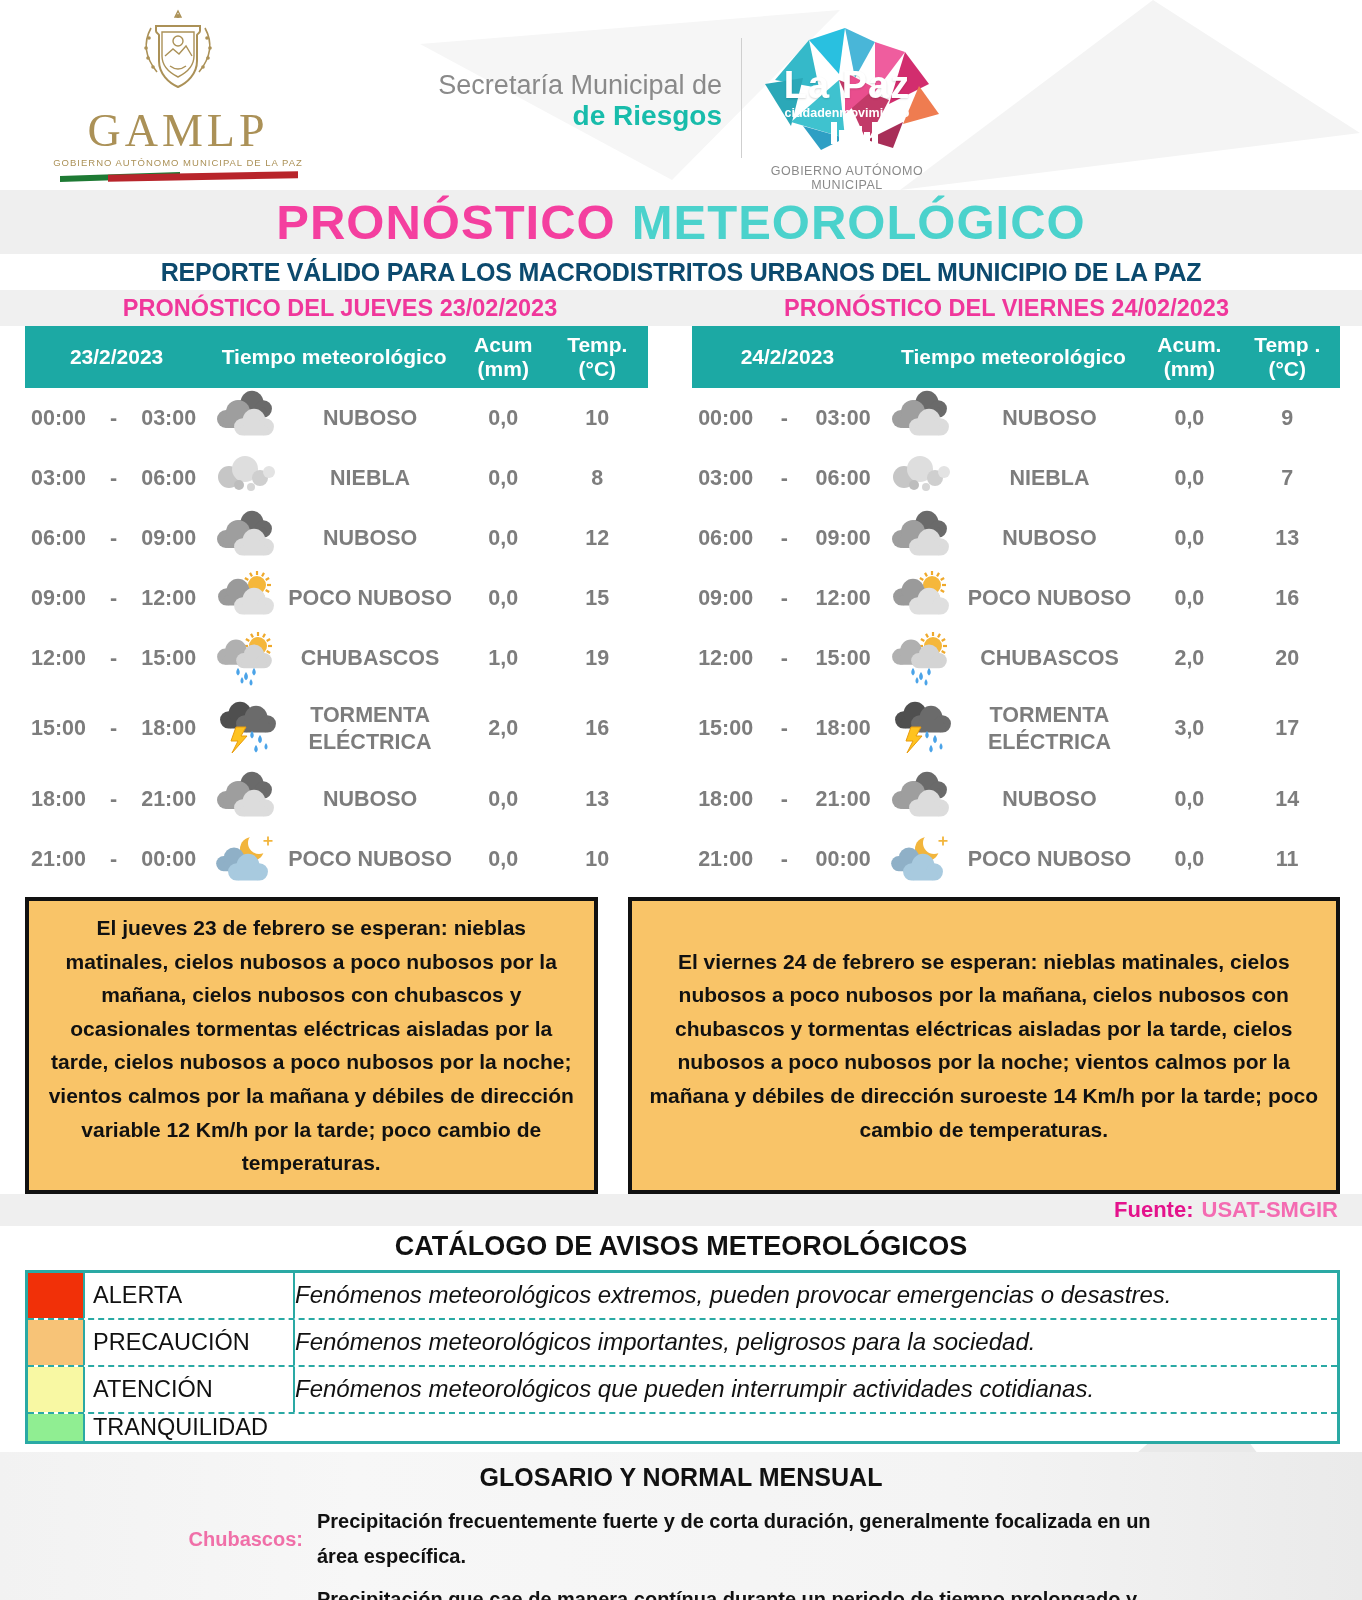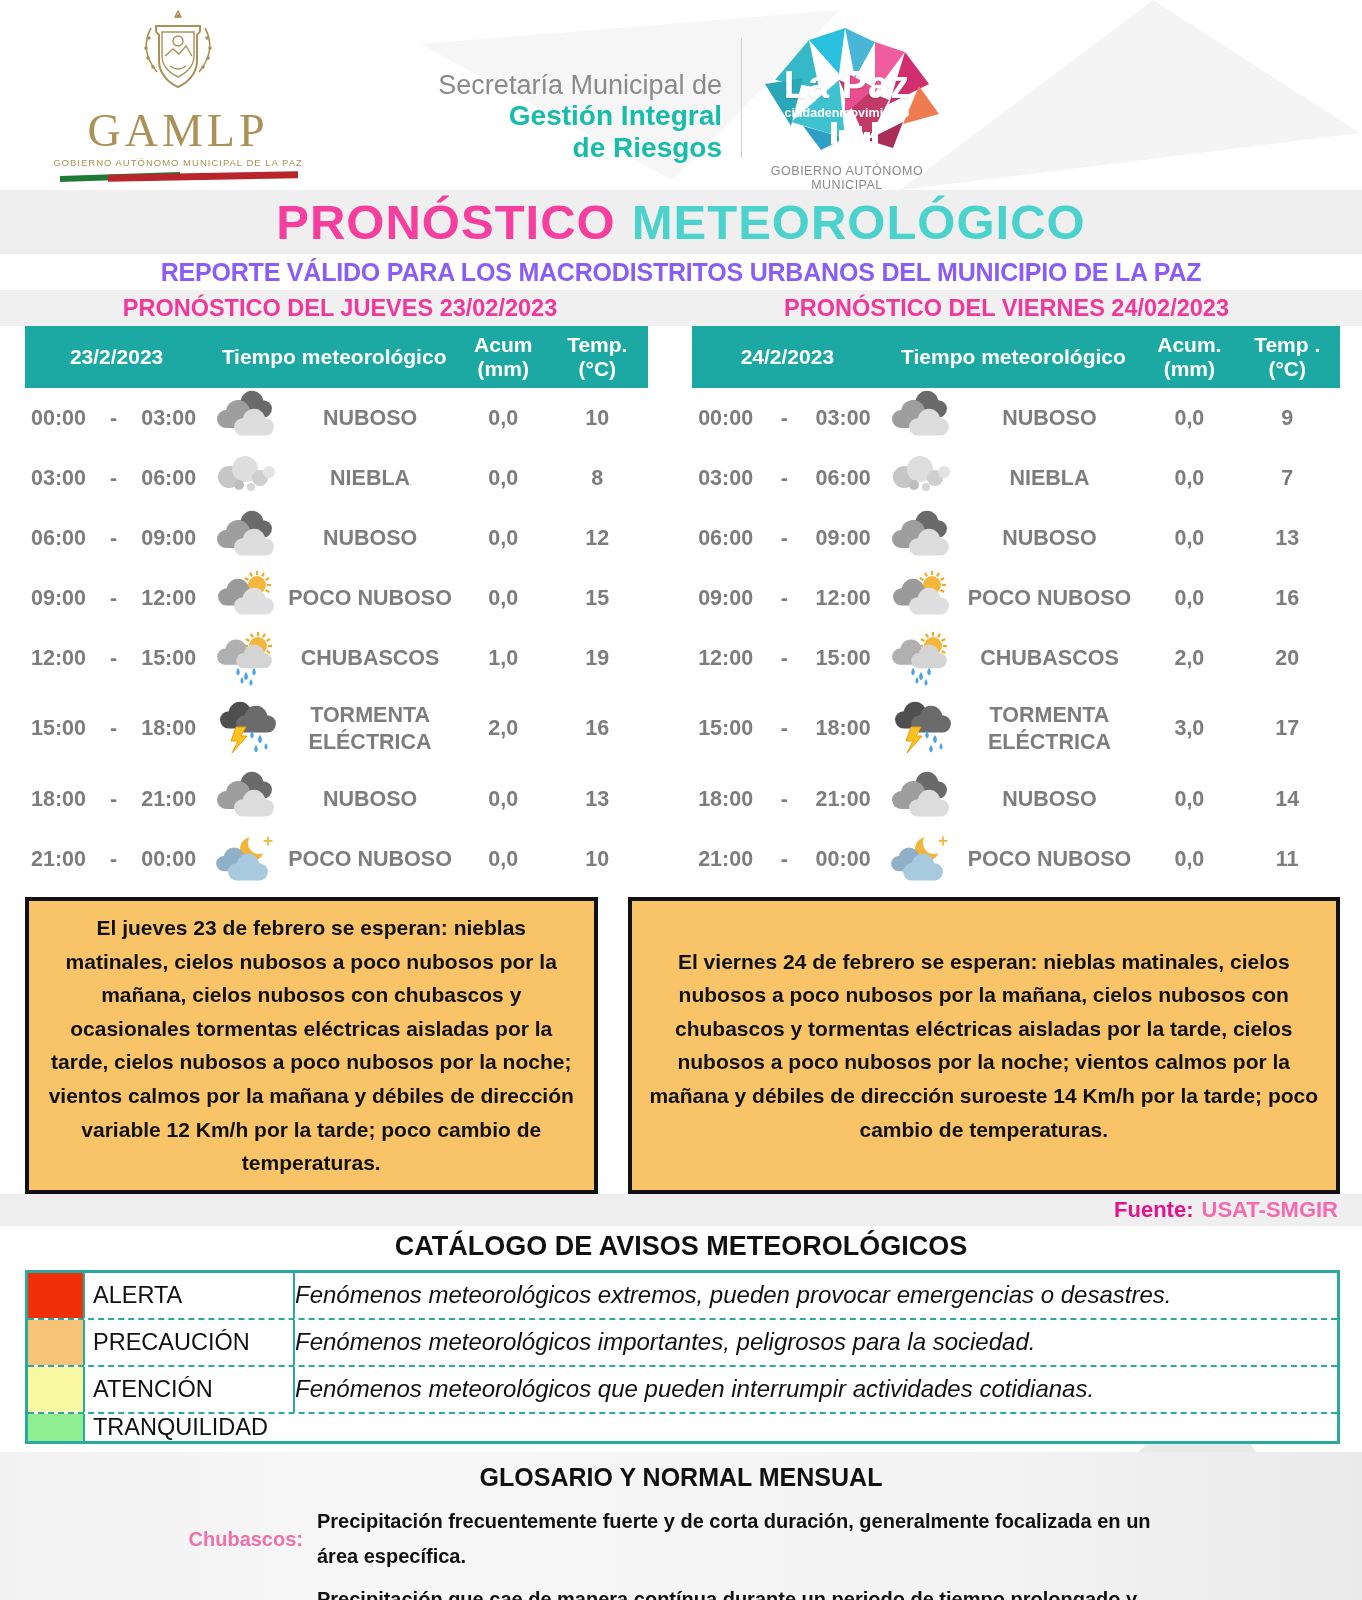--- a/index.html
+++ b/index.html
@@ -34,21 +34,21 @@
   .lapaz-art svg{position:absolute;left:0;top:0;}
   .lapaz-name{position:absolute;left:0;top:42px;width:200px;text-align:center;color:#ffffff;font-size:38px;font-weight:bold;letter-spacing:1px;text-shadow:0 1px 2px rgba(0,0,0,.15);}
   .lapaz-tag{position:absolute;left:0;top:84px;width:200px;text-align:center;color:#ffffff;font-size:12.5px;font-weight:bold;}
   .lapaz-sub{color:#8a8a8a;font-size:12.5px;letter-spacing:.5px;margin-top:12px;text-align:center;}
 
   
   .titleband{height:64px;background:#efefef;display:flex;align-items:center;justify-content:center;}
   .titleband .t1{color:#f43f9f;font-size:49px;font-weight:800;letter-spacing:1px;}
   .titleband .t2{color:#4bd2cc;font-size:49px;font-weight:800;letter-spacing:1px;margin-left:16px;}
   .reportline{height:36px;display:flex;align-items:center;justify-content:center;
-    font-size:25px;font-weight:bold;color:#8b5cf6;letter-spacing:-0.2px;}
+    font-size:25px;font-weight:bold;color:#0c4a6e;letter-spacing:-0.2px;}
 
   
   .colheads{height:36px;background:#f0f0f0;display:flex;padding:0 25px 0 25px;box-sizing:border-box;gap:24px;}
   .colheads .ch{display:flex;align-items:center;justify-content:center;color:#f0379b;font-size:23.5px;font-weight:bold;}
   .colheads .ch.a{width:630px;}
   .colheads .ch.b{width:655px;}
 
   
   .tablesrow{display:flex;padding:0 22px 0 25px;gap:44px;}
   .ftable{background:#fff;}
@@ -141,21 +141,20 @@
       <div class="acr">GAMLP</div>
       <div class="sub">GOBIERNO AUTÓNOMO MUNICIPAL DE LA PAZ</div>
       <div class="ribbon">
           <span class="grn"></span>
           <span class="red"></span>
         </div>
     </div>
 
     <div class="secretaria">
       <div class="l1">Secretaría Municipal de</div>
-      <div class="l2">Gestión Integral</div>
       <div class="l3">de Riesgos</div>
     </div>
 
     <div class="vline"></div>
 
     <div class="lapaz">
       <div class="lapaz-art">
         <svg width="200" height="130" viewBox="0 0 200 130">
           <polygon points="28,58 62,18 72,66" fill="#35b9c9"></polygon>
           <polygon points="62,18 98,6 92,52" fill="#29c0e0"></polygon>

